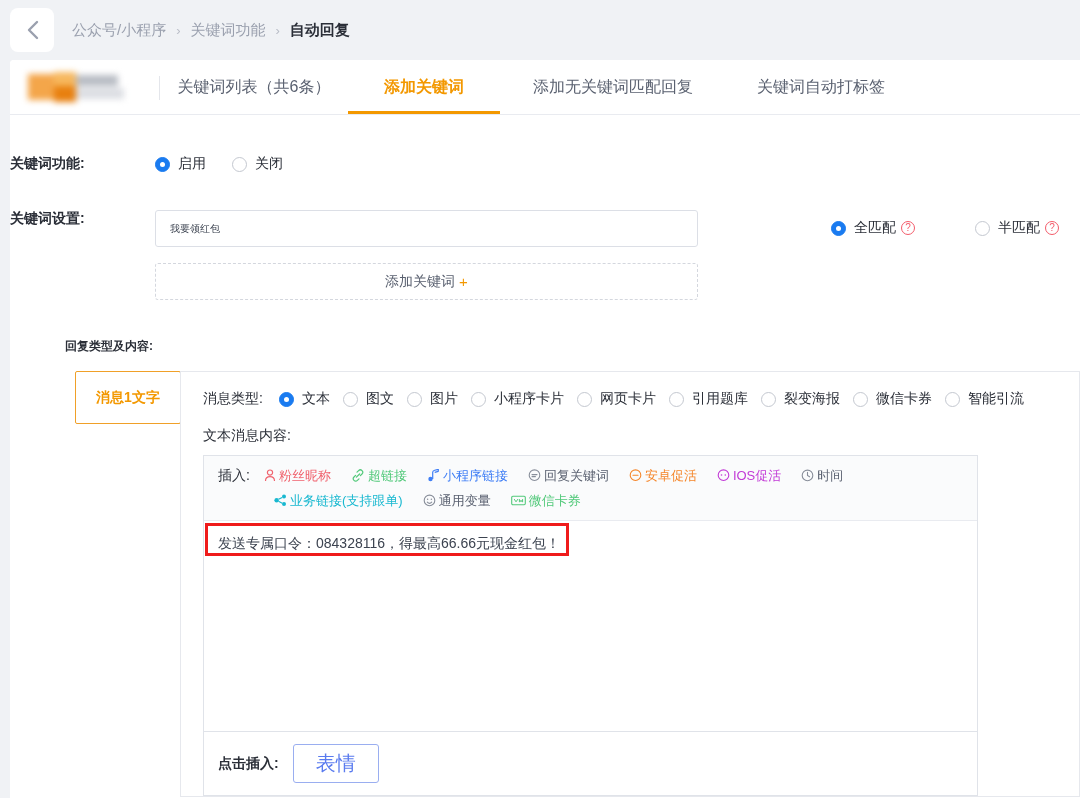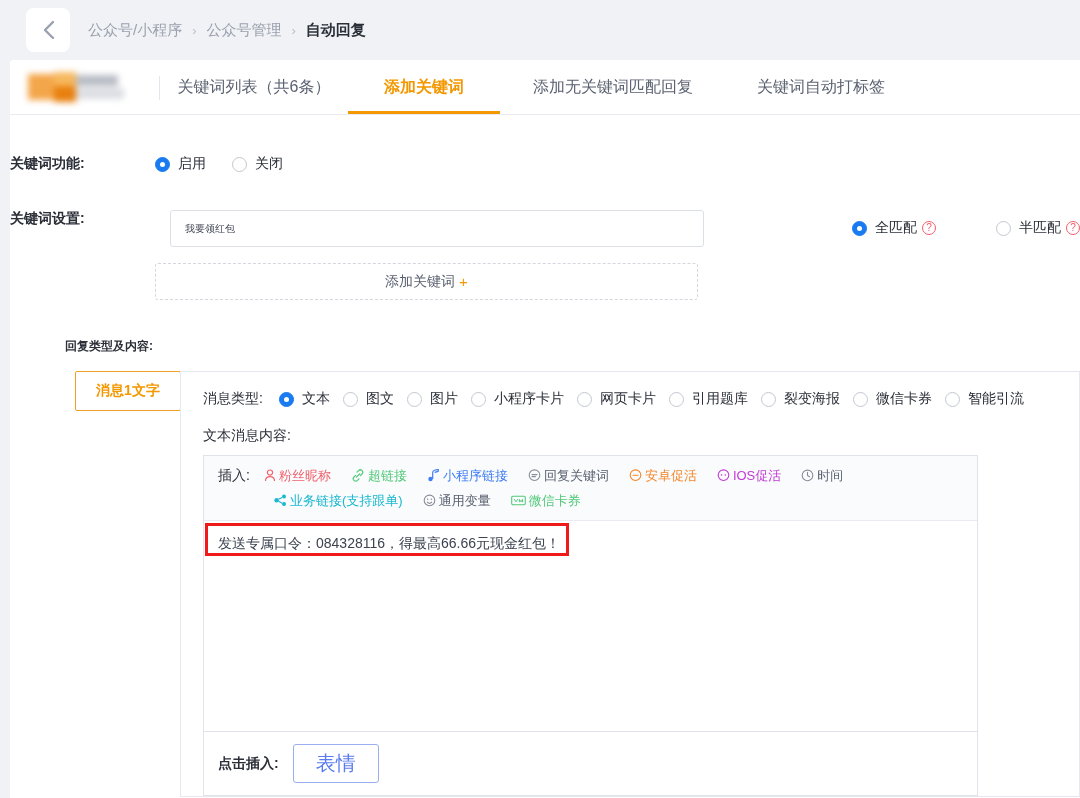--- a/index.html
+++ b/index.html
@@ -10,21 +10,21 @@
     font-size: 14px;
     color: #333;
     overflow: hidden;
   }
   
   #breadcrumb-bar {
     height: 60px;
     background: #f0f2f5;
     display: flex;
     align-items: center;
-    padding-left: 26px;
+    padding-left: 10px;
   }
   #back-button {
     width: 44px; height: 44px;
     background: #ffffff;
     border-radius: 8px;
     display: flex; align-items: center; justify-content: center;
     cursor: pointer;
     flex: none;
   }
   #back-button svg { display:block; }
@@ -141,21 +141,21 @@
     width: 5px; height: 5px;
     border-radius: 50%;
     background: #fff;
   }
   .radio .rlabel {
     margin-left: 8px;
     font-size: 14px;
     color: #2b2f38;
   }
   
-  #keyword-row { align-items: flex-start; margin-top: 37px; gap: 15px; }
+  #keyword-row { align-items: flex-start; margin-top: 37px; }
   #keyword-input {
     width: 543px; height: 37px;
     border: 1px solid #dcdfe6;
     border-radius: 3px;
     padding: 0 14px;
     font-family: inherit;
     font-size: 10px;
     color: #3c4350;
     background: #fff;
     outline: none;
@@ -198,21 +198,21 @@
     color: #2b2f38;
   }
   
   #message-area {
     display: flex;
     margin: 16px 0 0 65px;
     align-items: flex-start;
   }
   #msg-tabs { width: 106px; flex: none; }
   .msg-tab {
-    height: 40px;
+    height: 53px;
     display: flex; align-items: center; justify-content: center;
     font-size: 14px;
     font-weight: bold;
     cursor: pointer;
   }
   .msg-tab.active {
     border: 1px solid #f0a028;
     color: #f39800;
     background: #fff;
     border-radius: 2px;
@@ -330,21 +330,21 @@
   <div id="back-button">
     <span>
       <svg width="13" height="20" viewBox="0 0 13 20" fill="none">
         <path d="M11 2 L3 10 L11 18" stroke="#9aa0ae" stroke-width="2.4" stroke-linecap="round" stroke-linejoin="round"></path>
       </svg>
     </span>
   </div>
   <div id="breadcrumb">
     <span class="crumb">公众号/小程序</span>
     <span class="crumb-sep">›</span>
-    <span class="crumb">公众号管理</span>
+    <span class="crumb">关键词功能</span>
     <span class="crumb-sep">›</span>
     <span class="crumb current">自动回复</span>
   </div>
 </div>
 
 <div id="page">
 
   <div id="tab-bar">
     <div id="brand-logo">
       <div class="logo-blur">

